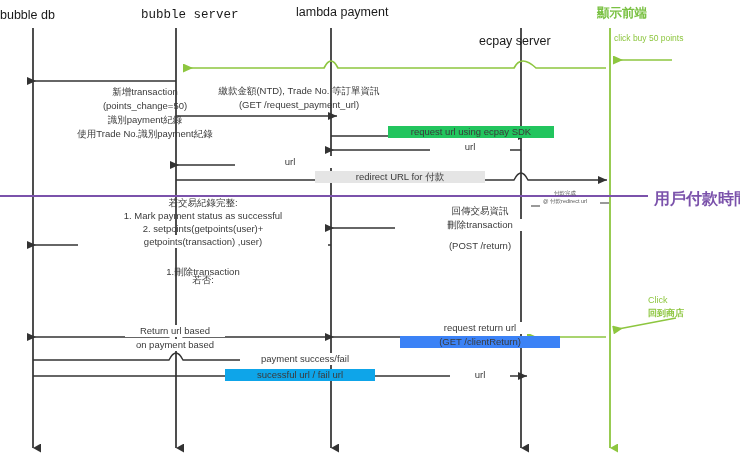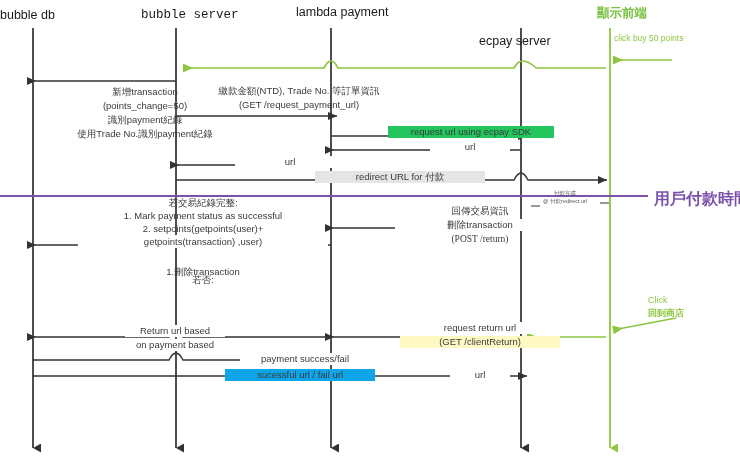--- a/index.html
+++ b/index.html
@@ -160,34 +160,34 @@
 
 <div class="lbl msg" style="left:270px;top:171px;width:170px;background:#e5e5e5;">redirect URL for 付款</div>
 
 <div class="lbl msg-tiny" style="left:534px;top:190px;width:62px;">付款完成</div>
 <div class="lbl msg-tiny" style="left:528px;top:198px;width:74px;">@ 付款redirect url</div>
 
 <div class="lbl msg-purple" style="left:654px;top:189px;">用戶付款時間點</div>
 
 <div class="lbl msg" style="left:350px;top:205px;width:170px;">回傳交易資訊</div>
 <div class="lbl msg" style="left:350px;top:219px;width:170px;background:#fff;">刪除transaction</div>
-<div class="lbl msg" style="left:350px;top:233px;width:170px;font-family:Liberation Serif, serif;">(POST /return)</div>
+<div class="lbl msg" style="left:350px;top:240px;width:170px;">(POST /return)</div>
 
 <div class="lbl msg-note" style="left:78px;top:196px;width:250px;">若交易紀錄完整:</div>
 <div class="lbl msg-note" style="left:78px;top:209px;width:250px;">1. Mark payment status as successful</div>
 <div class="lbl msg-note" style="left:78px;top:222px;width:250px;">2. setpoints(getpoints(user)+</div>
 <div class="lbl msg-note" style="left:78px;top:235px;width:250px;background:#fff;">getpoints(transaction) ,user)</div>
 <div class="lbl msg-note" style="left:78px;top:250px;width:250px;margin-top:23px;">若否:</div>
 <div class="lbl msg-note" style="left:78px;top:265px;width:250px;">1.刪除transaction</div>
 
 <div class="lbl green-note" style="left:648px;top:295px;">Click</div>
 <div class="lbl green-note" style="left:648px;top:308px;font-weight:bold;">回到商店</div>
 
 <div class="lbl msg" style="left:355px;top:322px;width:160px;background:#fff;">request return url</div>
-<div class="lbl msg" style="left:355px;top:336px;width:160px;background:#fef9c3;">(GET /clientReturn)</div>
+<div class="lbl msg" style="left:355px;top:336px;width:160px;background:#3b82f6;">(GET /clientReturn)</div>
 
 <div class="lbl msg" style="left:80px;top:325px;width:100px;background:#fff;">Return url based</div>
 <div class="lbl msg" style="left:80px;top:339px;width:100px;background:#fff;">on payment based</div>
 
 <div class="lbl msg" style="left:195px;top:353px;width:130px;background:#fff;">payment success/fail</div>
 
 <div class="lbl msg" style="left:180px;top:369px;width:150px;background:#0ea5e9;">sucessful url / fail url</div>
 
 <div class="lbl msg" style="left:405px;top:369px;width:60px;background:#fff;">url</div>
 

